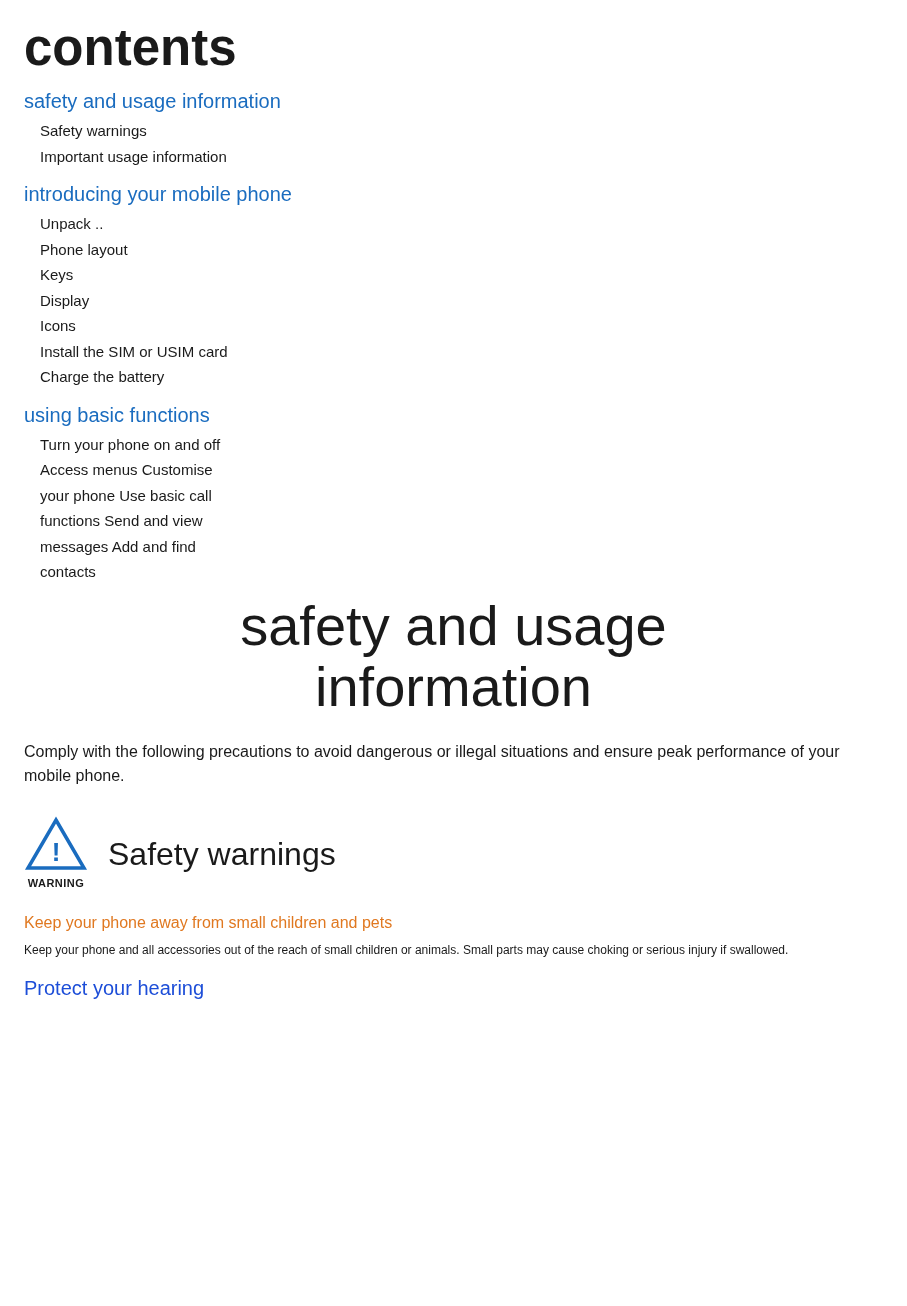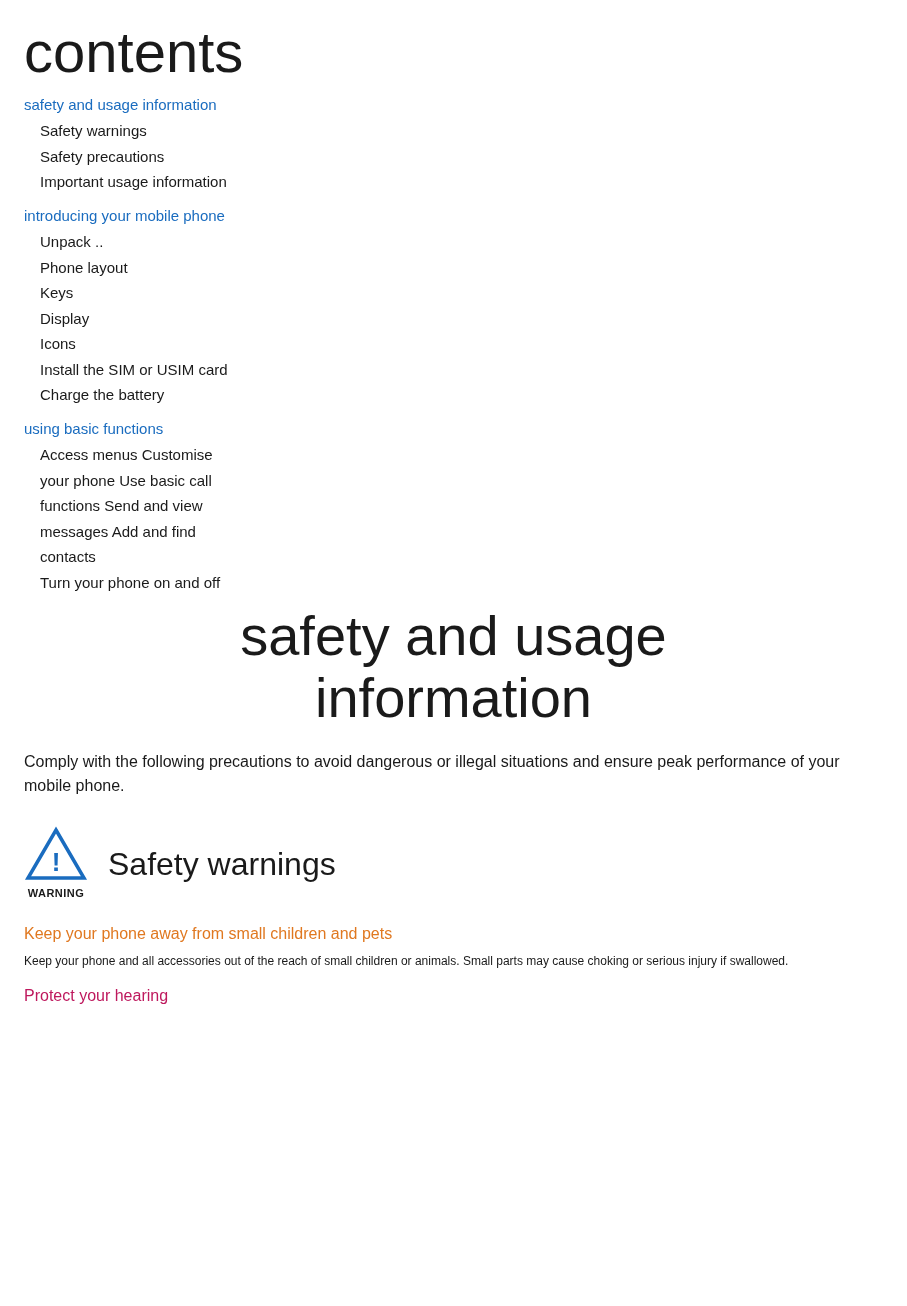--- a/index.html
+++ b/index.html
@@ -8,33 +8,33 @@
       background: #ffffff;
       color: #1a1a1a;
       padding: 20px 24px;
       width: 907px;
       min-height: 1306px;
       font-size: 16px;
       line-height: 1.5;
     }
 
     .page-title {
-      font-size: 58px;
-      font-weight: normal;
+      font-size: 51px;
+      font-weight: bold;
       color: #1a1a1a;
       line-height: 1.1;
     }
 
     .toc-section {
       margin-bottom: 6px;
     }
 
     .toc-category {
       color: #1a6cbf;
-      font-size: 15px;
+      font-size: 20px;
       margin-bottom: 2px;
       margin-top: 10px;
     }
 
     .toc-item {
       color: #1a1a1a;
       font-size: 15px;
       padding-left: 16px;
       line-height: 1.7;
     }
@@ -105,50 +105,49 @@
     }
 
     .subsection-body {
       font-size: 12px;
       color: #1a1a1a;
       margin-bottom: 14px;
       line-height: 1.5;
     }
 
     .protect-heading {
-      color: #be185d;
-      font-size: 16px;
+      color: #1d4ed8;
+      font-size: 20px;
       margin-top: 4px;
     }
   </style>
 </head>
 <body>
 
 <h1 class="page-title">contents</h1>
 
 <div class="toc-section">
 
   <div class="toc-category">safety and usage information</div>
   <div class="toc-item">Safety warnings</div>
-  <div class="toc-item">Safety precautions</div>
   <div class="toc-item">Important usage information</div>
 
   <div class="toc-category">introducing your mobile phone</div>
   <div class="toc-item">Unpack  ..</div>
   <div class="toc-item">Phone layout</div>
   <div class="toc-item">Keys</div>
   <div class="toc-item">Display</div>
   <div class="toc-item">Icons</div>
 
   <div class="toc-item">Install the SIM or USIM card</div>
   <div class="toc-item">Charge the battery</div>
 
   <div class="toc-category">using basic functions</div>
+  <div class="toc-item">Turn your phone on and off</div>
   <div class="toc-item">Access menus Customise<br>your phone Use basic call<br>functions Send and view<br>messages Add and find<br>contacts</div>
-  <div class="toc-item">Turn your phone on and off</div>
 
 </div>
 
 <div class="section-heading">
   <span>safety and usage</span><br>
   <span>information</span>
 </div>
 
 <p class="section-intro">Comply with the following precautions to avoid dangerous or illegal situations and ensure peak performance of your mobile phone.</p>
 

